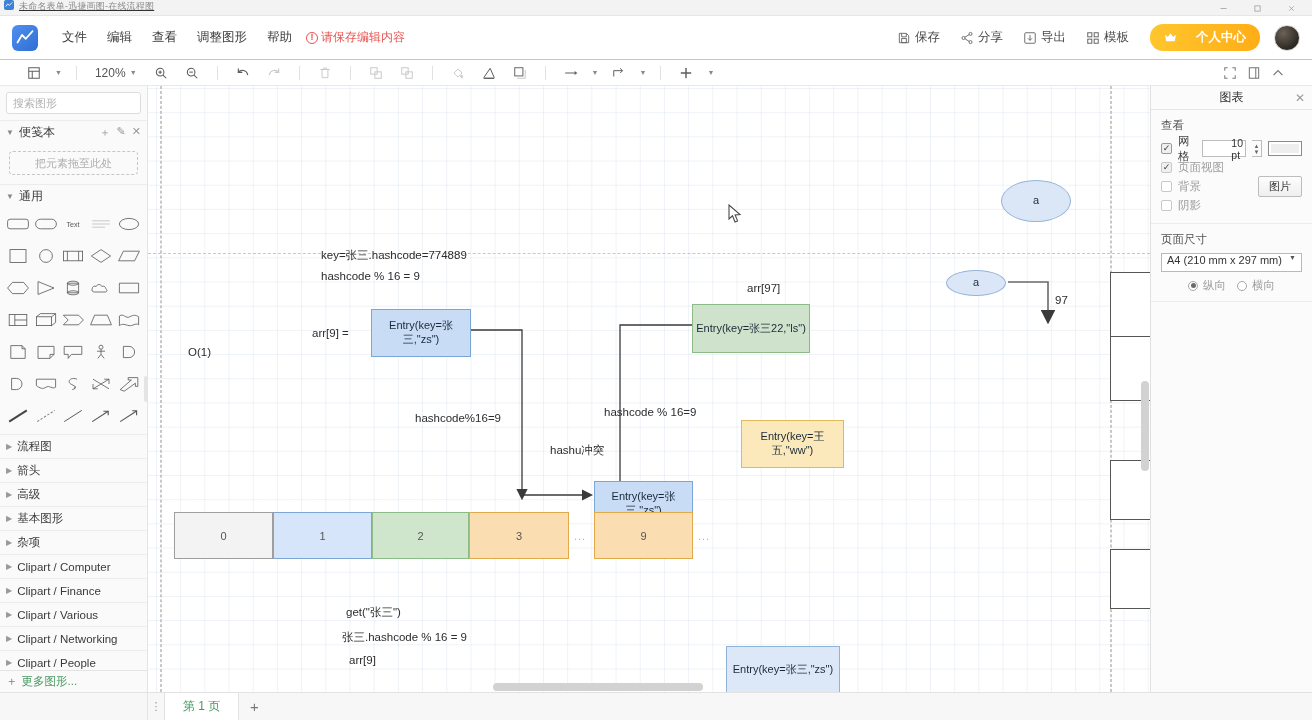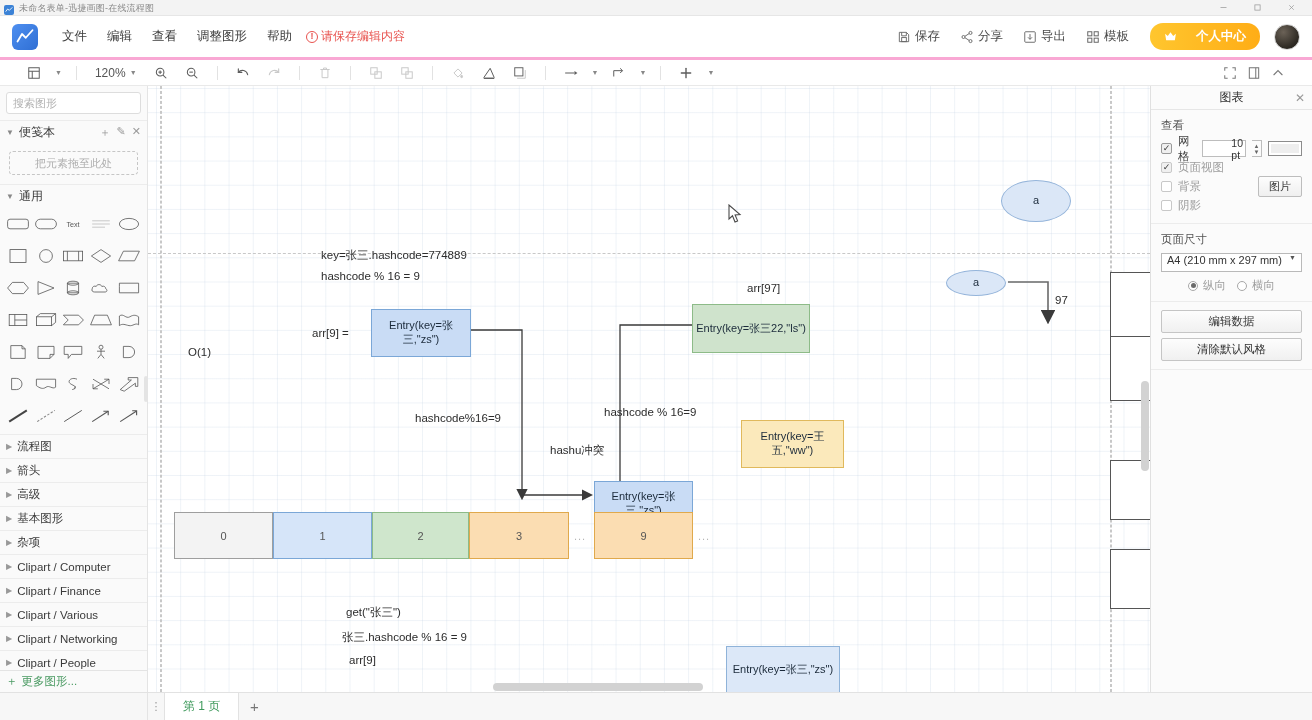--- a/index.html
+++ b/index.html
@@ -6,35 +6,35 @@
   html,body { width:1312px; height:720px; overflow:hidden; }
   body {
     font-family: "Liberation Sans", "DejaVu Sans", sans-serif;
     font-size: 12px; color:#333; background:#fff;
   }
   #app { position:relative; width:1312px; height:720px; display:flex; flex-direction:column; }
 
   
   .titlebar {
     height:16px; background:#f3f3f3; border-bottom:1px solid #e6e6e6;
-    display:flex; align-items:flex-end; padding:0 4px; flex:0 0 16px;
+    display:flex; align-items:flex-start; padding:0 4px; flex:0 0 16px;text-decoration:underline;
   }
   .tb-logo { width:10px; height:10px; background:#3b82d6; border-radius:2px; margin-right:5px;
              display:flex; align-items:center; justify-content:center; }
   .tb-logo svg { width:8px; height:8px; }
   .tb-title { font-size:9px; color:#8a8a8a; letter-spacing:0.2px; white-space:nowrap; }
   .tb-spacer { flex:1; }
   .wctrl { width:34px; height:16px; display:flex; align-items:center; justify-content:center;
            color:#999; font-size:10px; }
   .wctrl svg { width:9px; height:9px; }
 
   
   .header {
     height:44px; background:#fff; display:flex; align-items:center;
-    padding:0 12px; flex:0 0 44px; border-bottom:3px solid #f9a8d4;text-align:center;
+    padding:0 12px; flex:0 0 44px; border-bottom:1px solid #f9a8d4;text-align:center;
   }
   .brand {
     width:26px; height:26px; border-radius:6px;
     background:linear-gradient(135deg,#4e8ff0,#2f6fd4);
     display:flex; align-items:center; justify-content:center; margin-right:14px;
   }
   .brand svg { width:18px; height:18px; }
   .menu { display:flex; align-items:center; gap:0px; }
   .menu-item { font-size:12.5px; color:#3d3d3d; padding:5px 10px; cursor:default; white-space:nowrap; }
   .warn { display:flex; align-items:center; gap:3px; color:#e8534f; font-size:12px; margin-left:4px; white-space:nowrap;}
@@ -833,24 +833,20 @@
           <span class="cv">▼</span>
         </div>
         <div class="radio-row">
           <span class="rad on"></span>
           <span class="lbl-dim">纵向</span>
           <span class="rad" style="margin-left:6px;"></span>
           <span class="lbl-dim">横向</span>
         </div>
       </div>
 
-      <div class="rp-sec" style="border-bottom:1px solid #ececec;">
-        <div class="btn-wide">编辑数据</div>
-        <div class="btn-wide" style="margin-bottom:0;">清除默认风格</div>
-      </div>
     </div>
   </div>
 
   <div class="bottom">
     <div class="bot-left"></div>
     <div class="bot-main">
       <div class="pg-menu">⋮</div>
       <div class="pg-tab">第 1 页</div>
       <div class="pg-add">+</div>
     </div>

